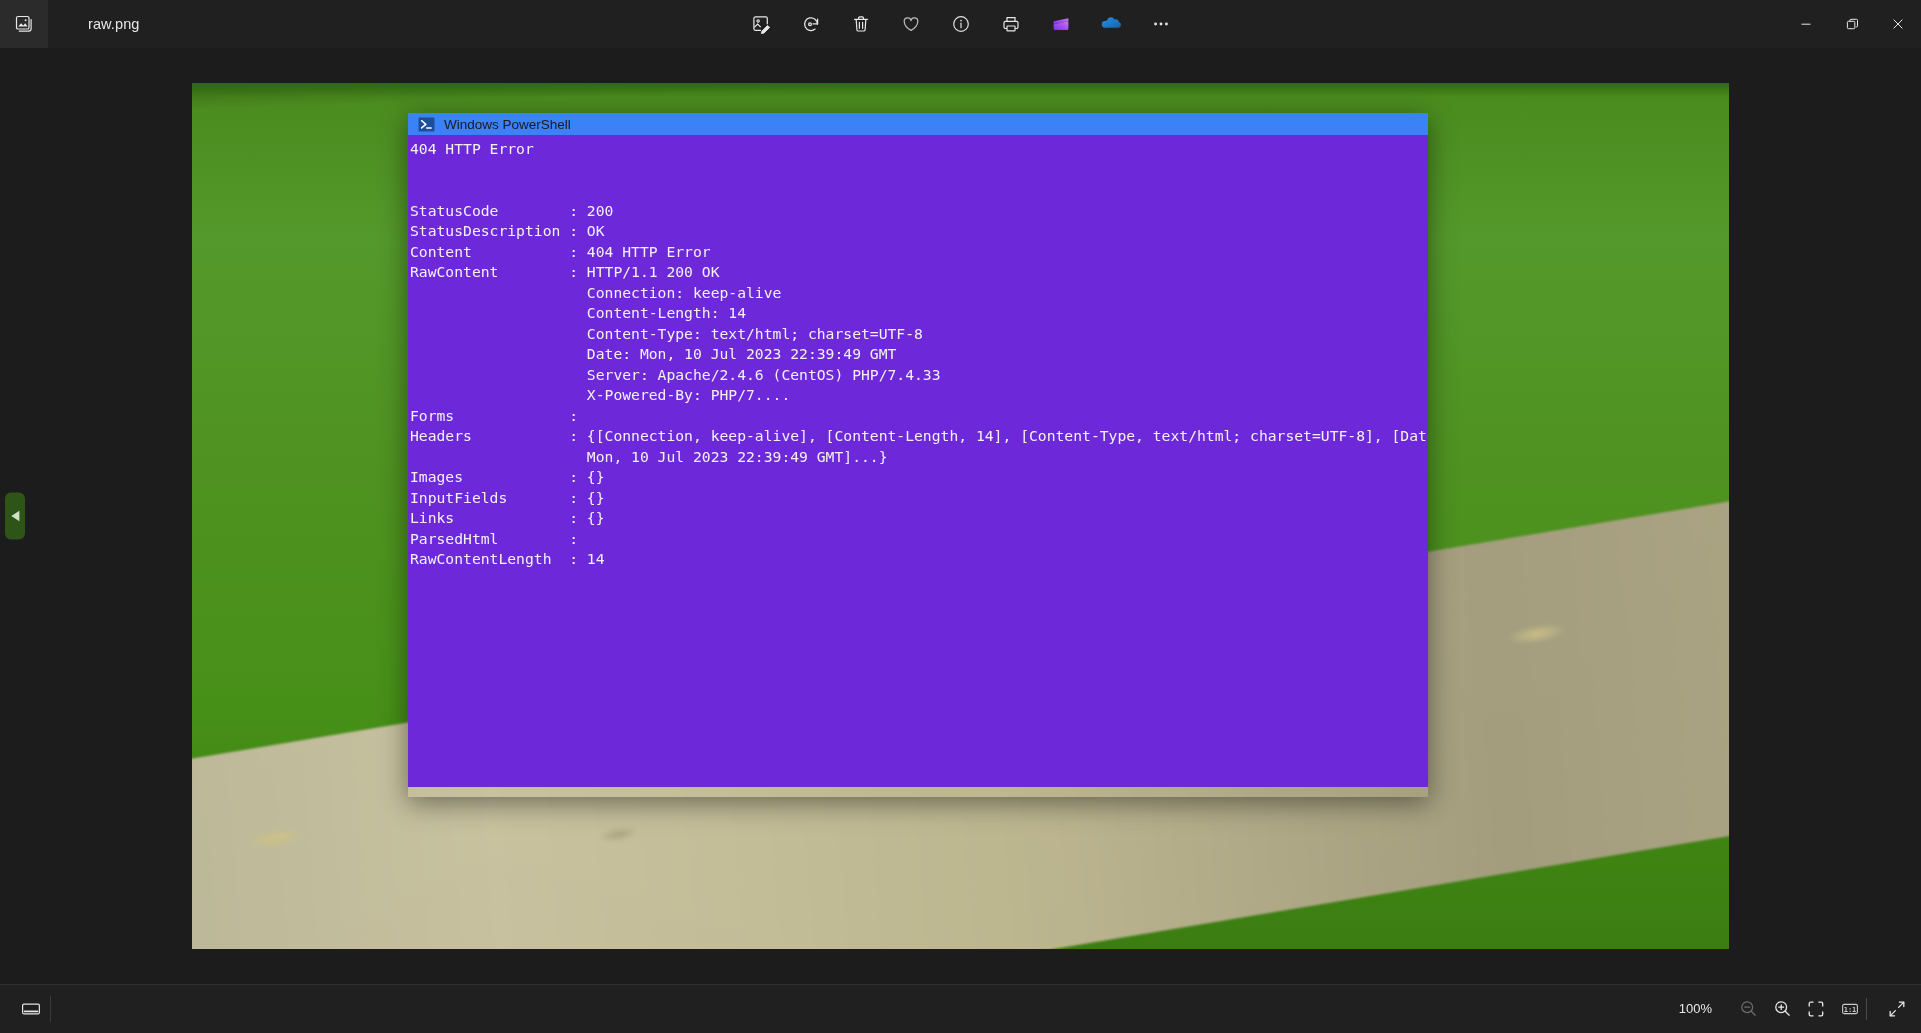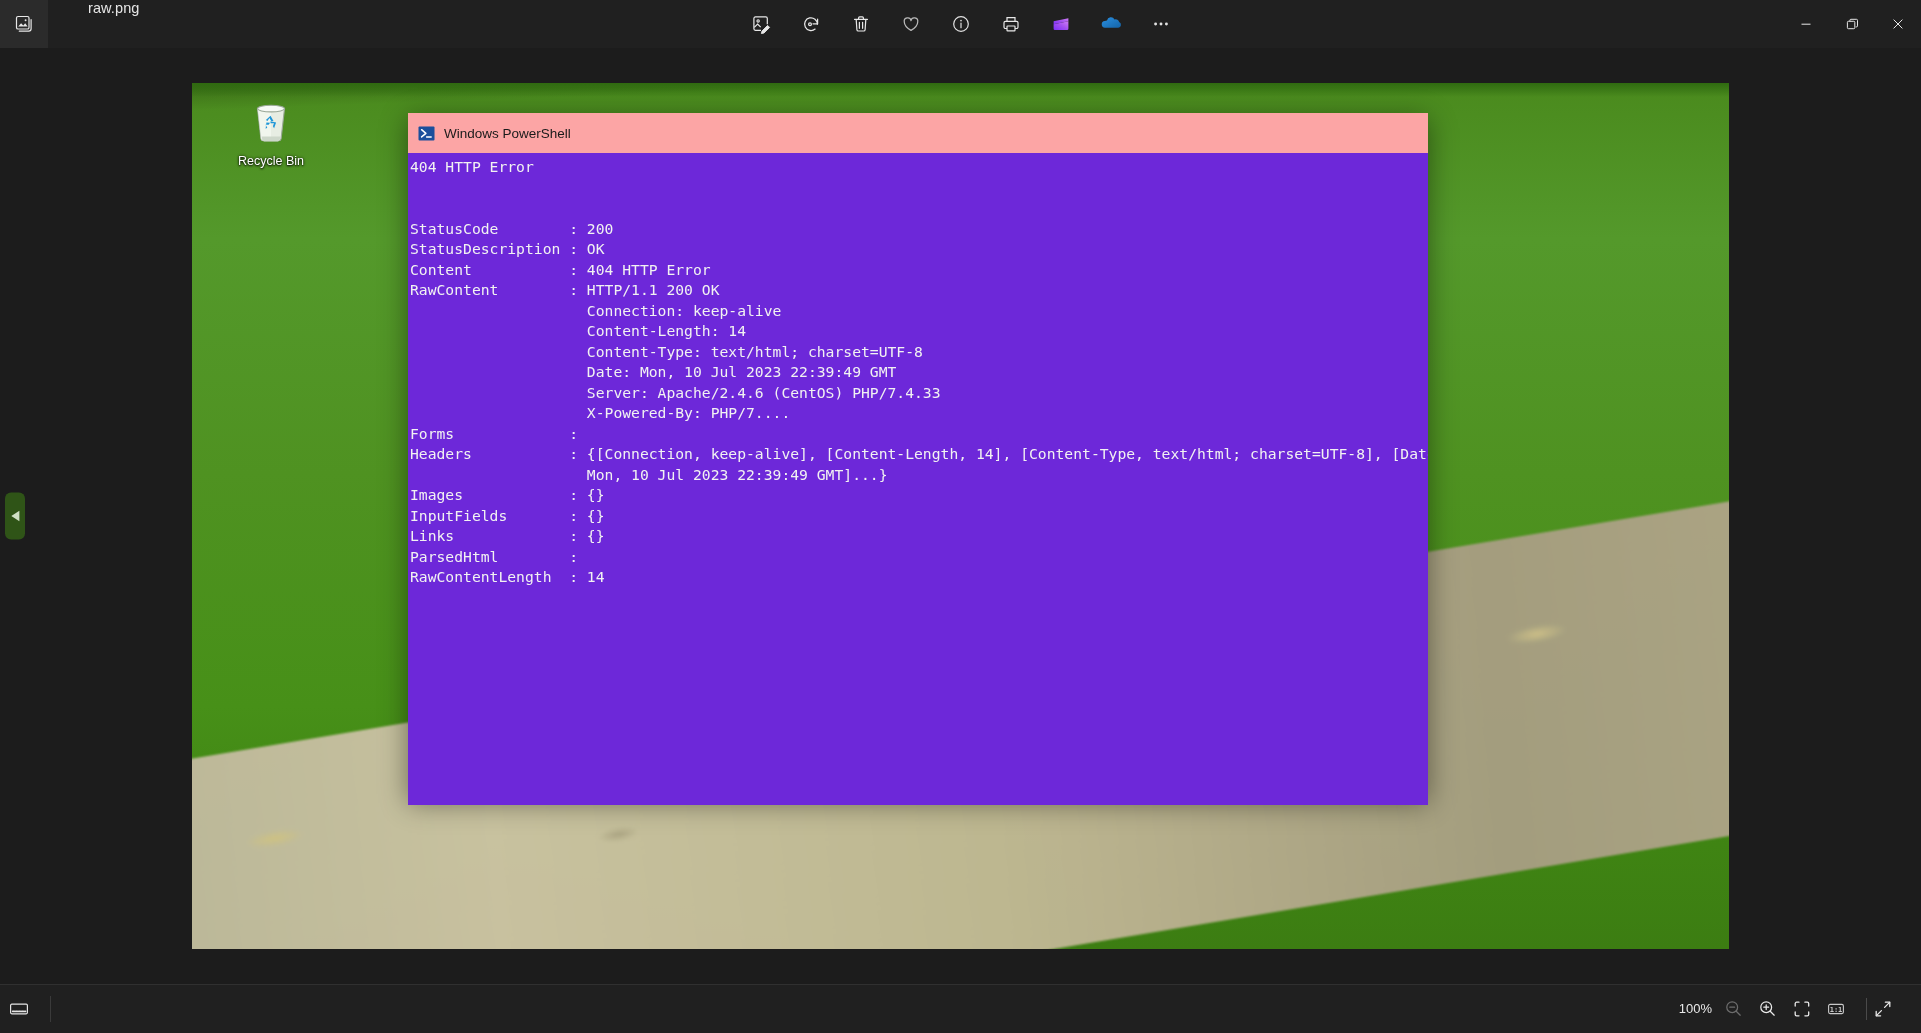--- a/index.html
+++ b/index.html
@@ -17,21 +17,21 @@
     background:#202020;
     display:flex; flex-direction:column;
   }
 
   
   .titlebar {
     position:relative;
     height:48px;
     flex:0 0 48px;
     background:#202020;
-    display:flex; 
+    display:flex; align-items:center;
   }
   .app-icon-cell {
     width:48px; height:48px;
     display:flex; align-items:center; justify-content:center;
     background:#2b2b2b;
   }
   .file-name {
     margin-left:40px;
     color:#e6e6e6;
     font-size:14.5px;
@@ -152,22 +152,22 @@
 
   
   .psh {
     position:absolute;
     left:216px; top:30px;
     width:1020px; height:684px;
     z-index:4;
     box-shadow:0 6px 26px rgba(0,0,0,.45);
   }
   .psh-title {
-    height:40px;
-    background:#fca5a5;
+    height:22px;
+    background:#3b82f6;
     display:flex; align-items:center;
     padding-left:10px;
     gap:9px;
   }
   .psh-title-text {
     color:#1a1a1a;
     font-size:13.5px;
   }
   .psh-body {
     height:652px;
@@ -192,21 +192,21 @@
     display:flex; align-items:center;
     position:relative;
   }
   .sb-left { display:flex; align-items:center; padding-left:8px; gap:8px; }
   .sb-right {
     position:absolute; right:14px; top:0; height:49px;
     display:flex; align-items:center; 
   }
   .sb-btn {
     width:34px; height:34px;
-    display:flex; align-items:center; justify-content:flex-start;
+    display:flex; align-items:center; justify-content:flex-end;
     border-radius:5px; cursor:pointer;font-weight:bold;
   }
   .sb-btn.disabled { opacity:.42; cursor:default; }
   .zoom-level {
     color:#e8e8e8; font-size:13px;
     margin-right:12px;
   }
   .vdiv {
     width:1px; height:22px; background:#4a4a4a; margin:0 6px;
   }
@@ -355,34 +355,20 @@
         <path d="M9.4 1.2v10.6L1.3 6.5z"></path>
       </svg>
     </div>
 
     <div class="shot">
       <div class="wallpaper">
         <div class="wall-blur-top"></div>
         <div class="wall-rock"></div>
       </div>
 
-      <div class="recycle">
-        <svg width="56" height="56" viewBox="0 0 56 56">
-          <path d="M14.5 13.5h27l-3.4 30.2a2.4 2.4 0 01-2.4 2.1H20.3a2.4 2.4 0 01-2.4-2.1z" fill="#e7ede3" stroke="#9aa898" stroke-width="1.1"></path>
-          <path d="M14.5 13.5h13.5v32.3H20.3a2.4 2.4 0 01-2.4-2.1z" fill="#f4f8f2" opacity="0.75"></path>
-          <ellipse cx="28" cy="13.6" rx="13.5" ry="3.3" fill="#f7faf6" stroke="#9aa898" stroke-width="1.1"></ellipse>
-          <path d="M18.8 41.4h18.4l-.4 3.2a2 2 0 01-2 1.8H21.2a2 2 0 01-2-1.8z" fill="#cdd7ca"></path>
-          <g fill="#1e96d8">
-            <path d="M27.5 20.8l3.0 5.1h-2.3l-1.8-3.0-1.9 3.2-1.6-1.0z"></path>
-            <path d="M33.1 27.6l-2.0 5.6-1.2-2.0 1.1-2.9-3.5-.1.0-1.9z"></path>
-            <path d="M23.4 27.5l3.6.2-1.3 2.1-3.2-.1 1.8 3.0-1.7 1.0z"></path>
-          </g>
-        </svg>
-        <div class="recycle-label">Recycle Bin</div>
-      </div>
 
       <div class="psh">
         <div class="psh-title">
           <svg width="17" height="17" viewBox="0 0 17 17">
             <rect x="0.5" y="1.5" width="16" height="14" rx="1" fill="#1b4f9c"></rect>
             <path d="M3.6 4.7l4.3 3.6-4.3 3.6" fill="none" stroke="#ffffff" stroke-width="1.5" stroke-linecap="round" stroke-linejoin="round"></path>
             <path d="M8.6 12.0h4.6" stroke="#ffffff" stroke-width="1.4" stroke-linecap="round"></path>
           </svg>
           <span class="psh-title-text">Windows PowerShell</span>
         </div>

